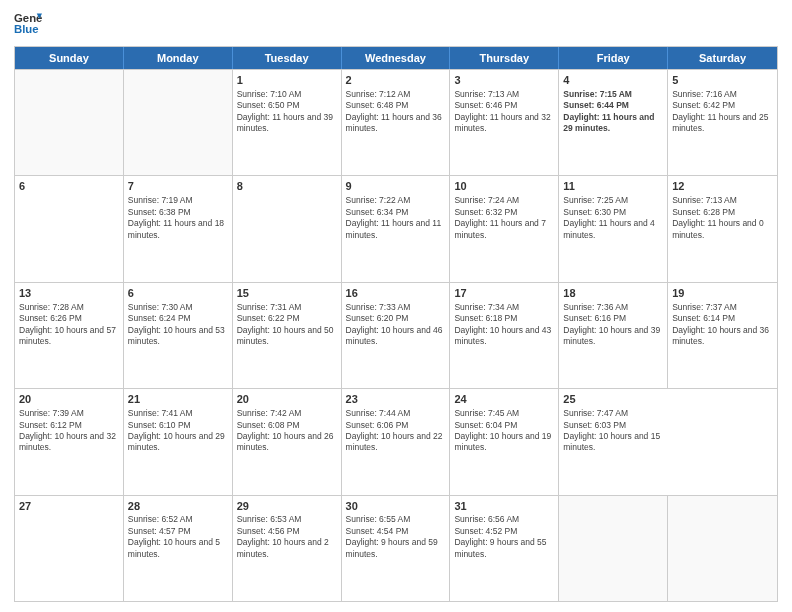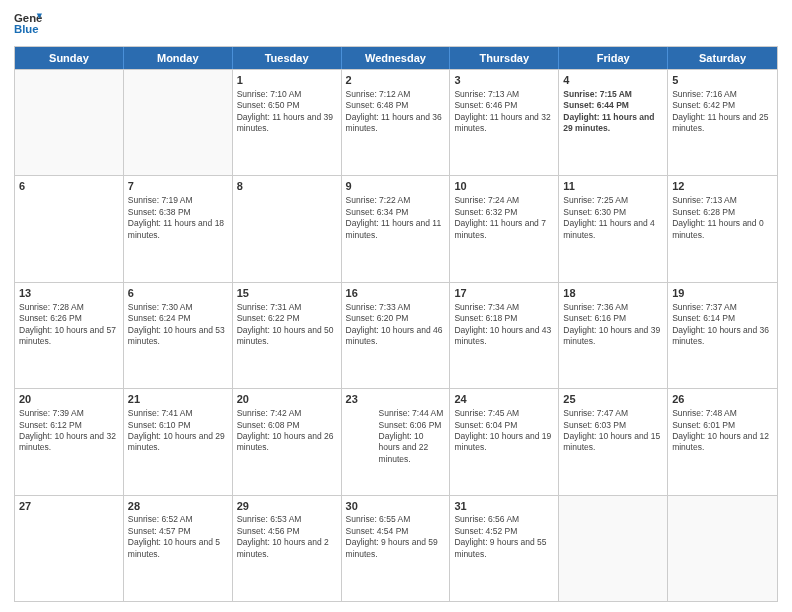--- a/index.html
+++ b/index.html
@@ -258,41 +258,35 @@
 Daylight: 10 hours and 29 minutes.</div>
           </div>
           <div class="cal-cell">
             <span class="day-number">20</span>
             <div class="cell-text" style="white-space: pre-line;">Sunrise: 7:42 AM
 Sunset: 6:08 PM
 Daylight: 10 hours and 26 minutes.</div>
           </div>
           <div class="cal-cell">
             <span class="day-number">23</span>
-            <div class="cell-text" style="white-space: pre-line; margin-left: 33px;">Sunrise: 7:44 AM
+            <div class="cell-text" style="white-space: pre-line;">Sunrise: 7:44 AM
 Sunset: 6:06 PM
 Daylight: 10 hours and 22 minutes.</div>
           </div>
           <div class="cal-cell">
             <span class="day-number">24</span>
             <div class="cell-text" style="white-space: pre-line;">Sunrise: 7:45 AM
 Sunset: 6:04 PM
 Daylight: 10 hours and 19 minutes.</div>
           </div>
           <div class="cal-cell">
             <span class="day-number">25</span>
             <div class="cell-text" style="white-space: pre-line;">Sunrise: 7:47 AM
 Sunset: 6:03 PM
 Daylight: 10 hours and 15 minutes.</div>
-          </div>
-          <div class="cal-cell">
-            <span class="day-number">26</span>
-            <div class="cell-text" style="white-space: pre-line;">Sunrise: 7:48 AM
-Sunset: 6:01 PM
-Daylight: 10 hours and 12 minutes.</div>
           </div>
         </div>
         <div class="cal-row">
           <div class="cal-cell">
             <span class="day-number">27</span>
           </div>
           <div class="cal-cell">
             <span class="day-number">28</span>
             <div class="cell-text" style="white-space: pre-line;">Sunrise: 6:52 AM
 Sunset: 4:57 PM

